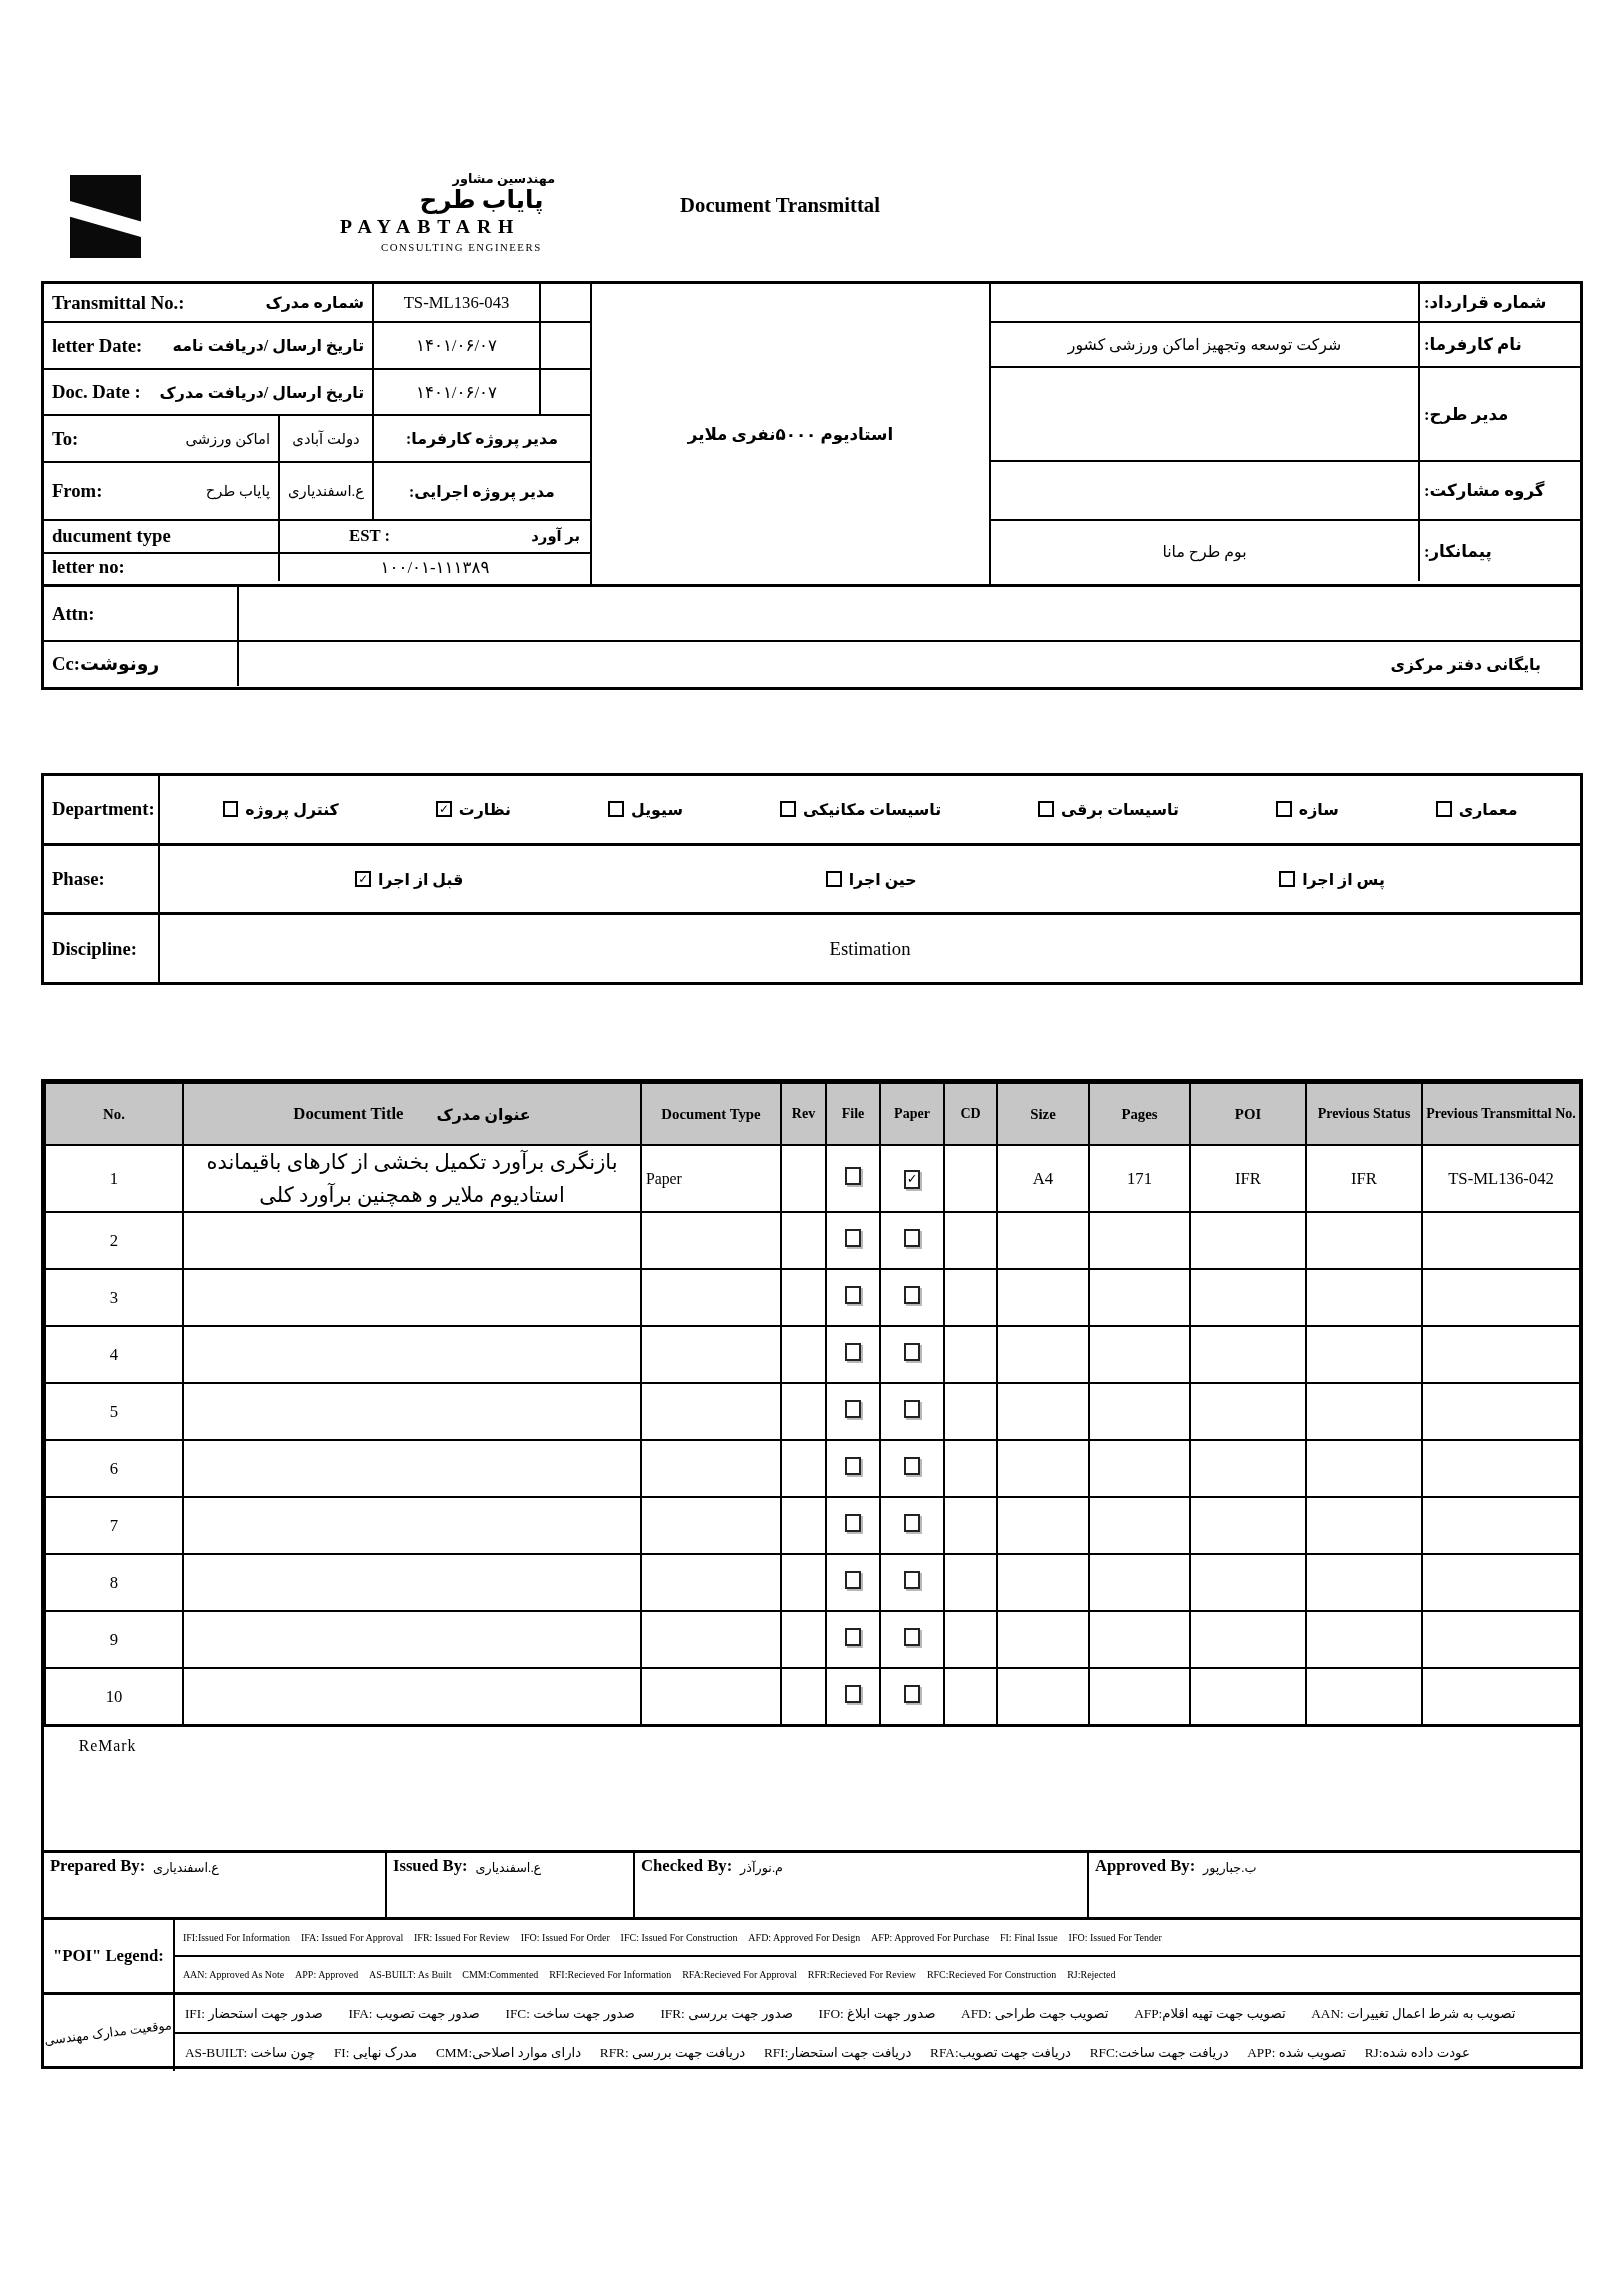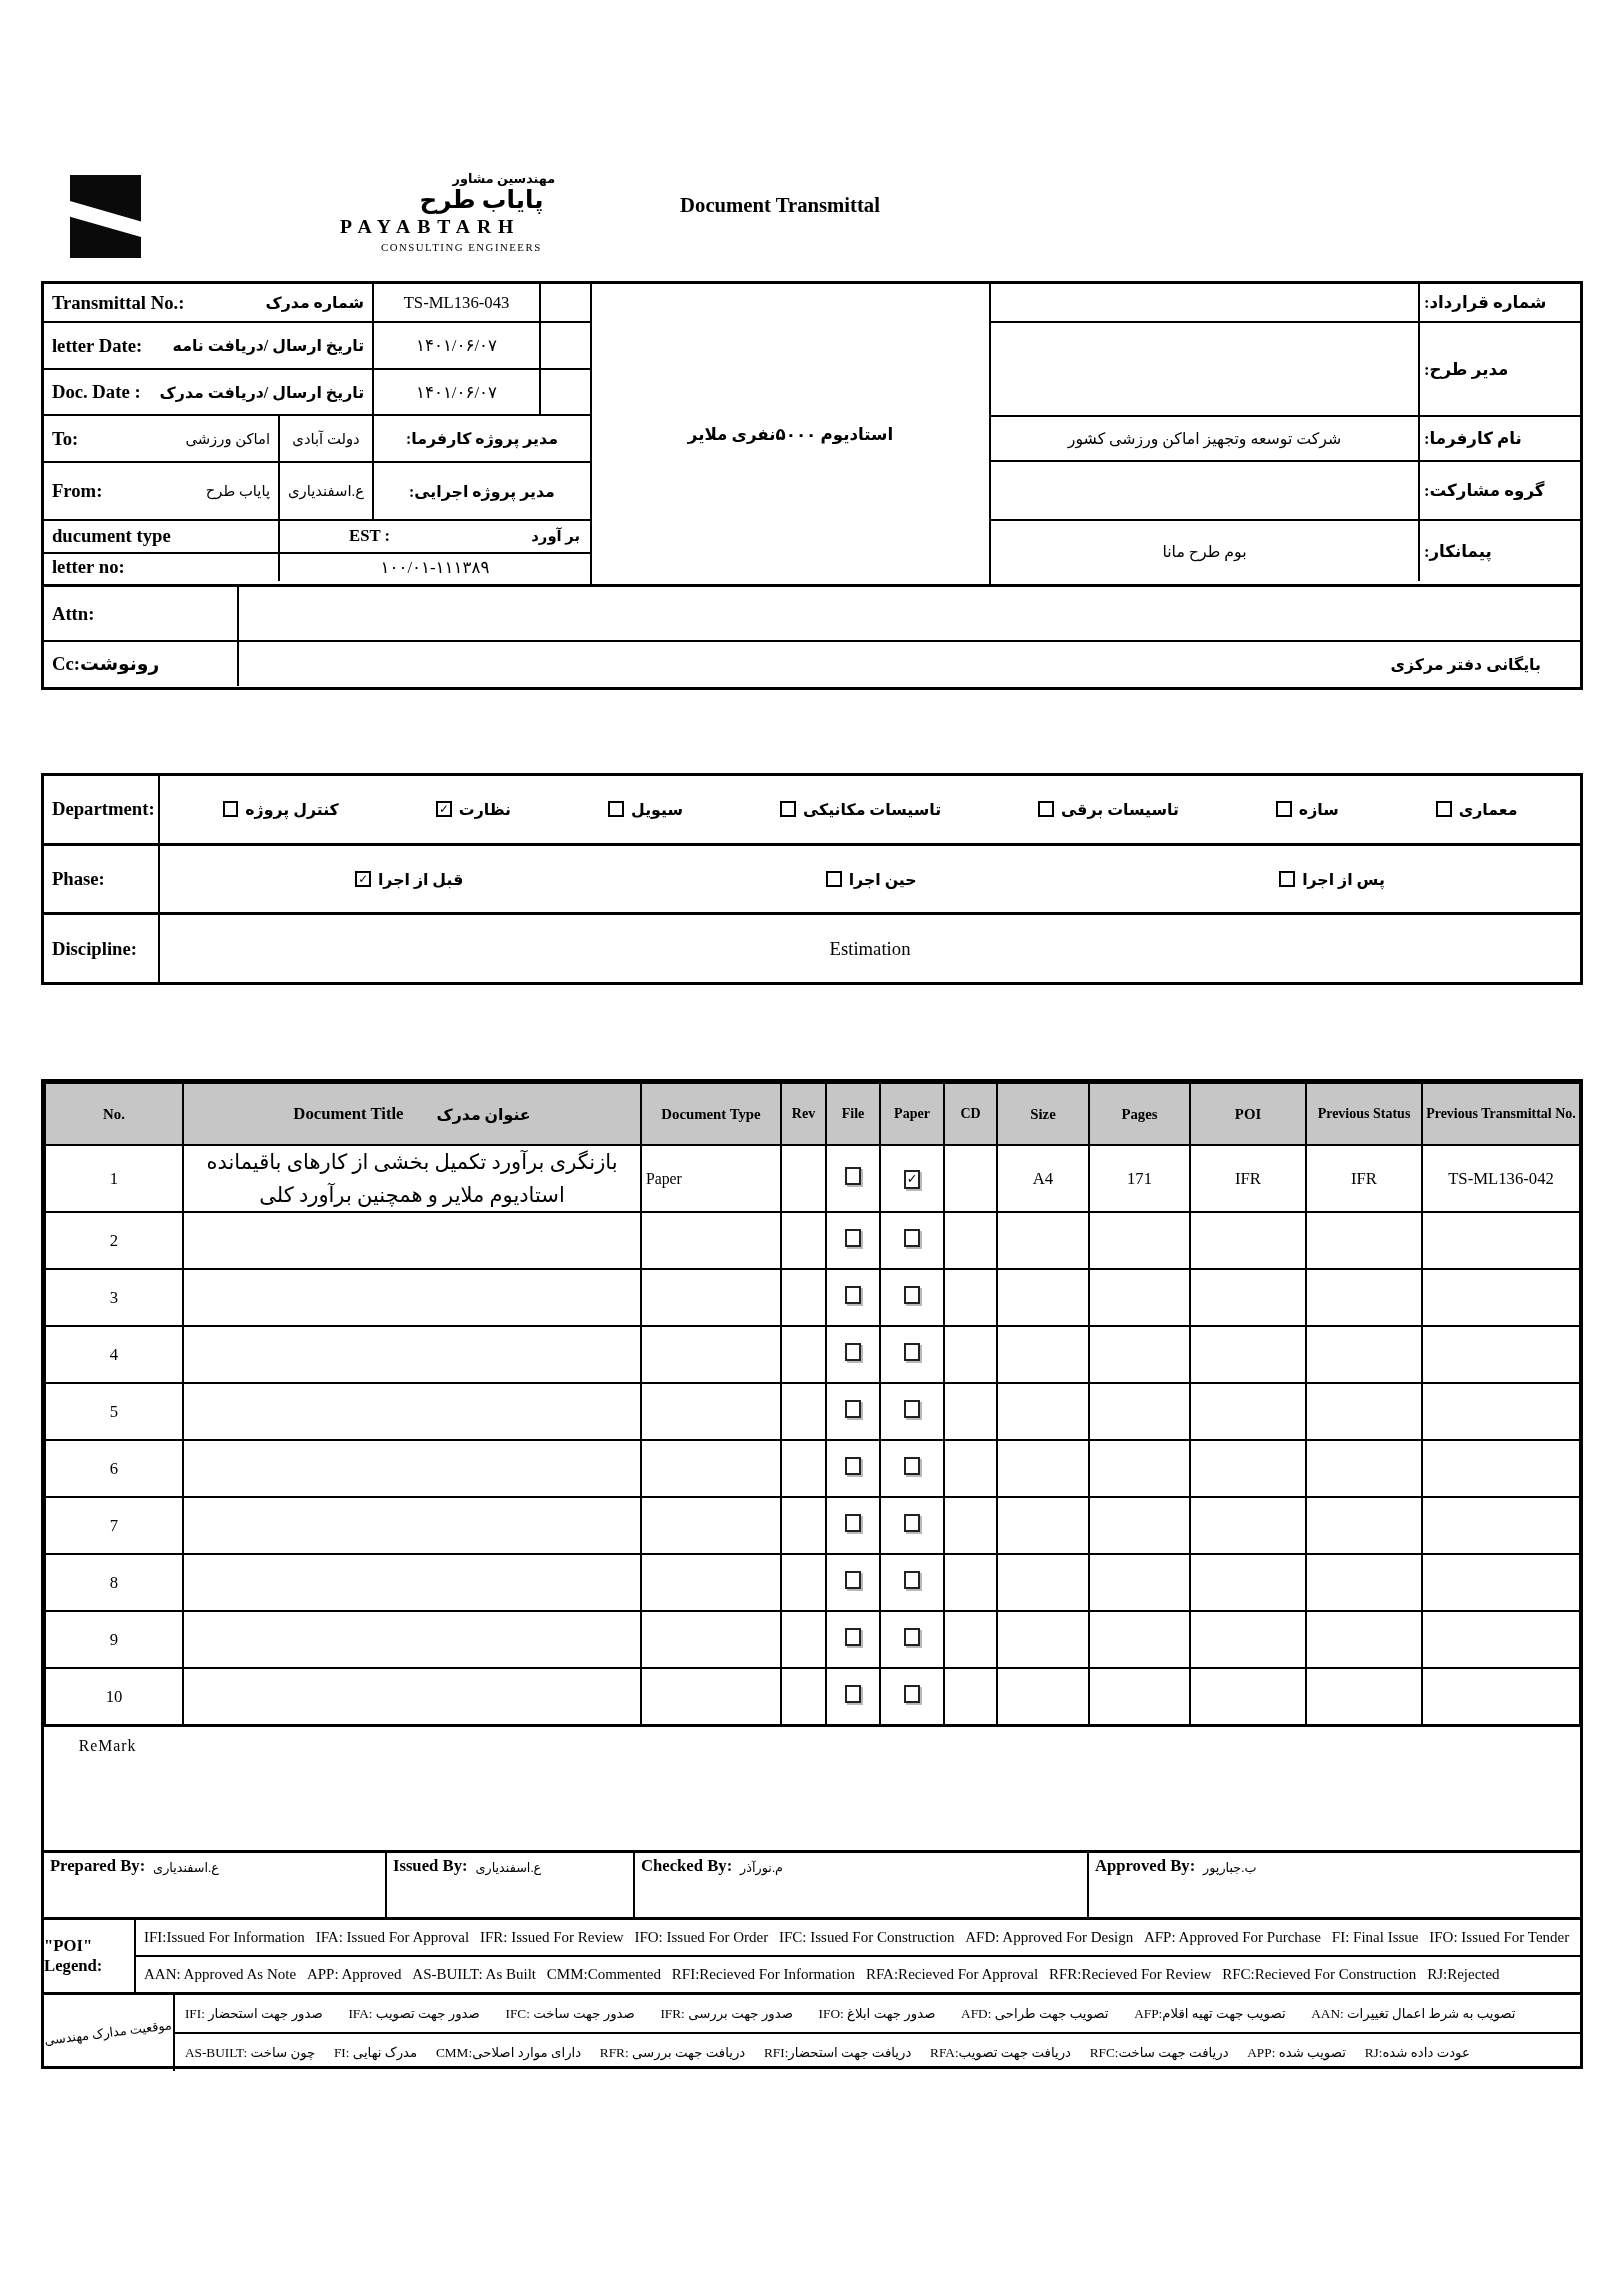--- a/index.html
+++ b/index.html
@@ -97,21 +97,21 @@
   .sig-c1{width:343px}.sig-c2{width:248px}.sig-c3{width:454px}.sig-c4{flex:1}
   .sig-lab { font-weight:bold; font-size:16.7px; white-space:nowrap; }
   .sig-name { font-size:12.8px; direction:rtl; padding-top:3.9px; }
 
   #poi-legend { display:flex; border-top:3px solid #000; }
   .lg-lab { width:131px; border-right:2px solid #000; display:flex; align-items:center; justify-content:center; }
   .lg-lab span { font-weight:bold; font-size:16.7px; }
   .lg-lines { flex:1; display:flex; flex-direction:column; }
   .lg-line { display:flex; align-items:center; padding-left:7.9px; border-bottom:2px solid #000; height:37px; flex-wrap:nowrap; white-space:nowrap; }
   .lg-line:last-child { border-bottom:none; height:35px; }
-  .lg-line .lg-entry { font-size:15px; margin-right:10.8px; }
+  .lg-line .lg-entry { font-size:10px; margin-right:10.8px; }
 
   #fa-legend { display:flex; border-top:3px solid #000; }
   .fa-lg-lab { width:131px; border-right:2px solid #000; display:flex; align-items:center; justify-content:center; }
   .fa-lg-lab span { font-size:12.8px; direction:rtl; transform:rotate(-7deg); white-space:nowrap; }
   .fa-lg-lines { flex:1; display:flex; flex-direction:column; }
   .fa-lg-line { display:flex; align-items:center; padding-left:9.9px; border-bottom:2px solid #000; height:39px; white-space:nowrap; }
   .fa-lg-line:last-child { border-bottom:none; height:37px; }
   .fa-lg-line .lg-entry { font-size:13.3px; margin-right:25.6px; }
   .fa-lg-line.second .lg-entry { margin-right:18.7px; }
 </style>
@@ -216,34 +216,34 @@
       </div>
       <div id="t1-right">
         <div class="rrow rr1">
           <div class="r-val">
               <span></span>
             </div>
           <div class="r-lab">
               <span>شماره قرارداد:</span>
             </div>
         </div>
+        <div class="rrow rr2">
+          <div class="r-val">
+              <span>شرکت توسعه وتجهیز اماکن ورزشی کشور</span>
+            </div>
+          <div class="r-lab">
+              <span>نام کارفرما:</span>
+            </div>
+        </div>
         <div class="rrow rr3">
           <div class="r-val">
               <span></span>
             </div>
           <div class="r-lab">
               <span>مدیر طرح:</span>
-            </div>
-        </div>
-        <div class="rrow rr2">
-          <div class="r-val">
-              <span>شرکت توسعه وتجهیز اماکن ورزشی کشور</span>
-            </div>
-          <div class="r-lab">
-              <span>نام کارفرما:</span>
             </div>
         </div>
         <div class="rrow rr4">
           <div class="r-val">
               <span></span>
             </div>
           <div class="r-lab">
               <span>گروه مشارکت:</span>
             </div>
         </div>

